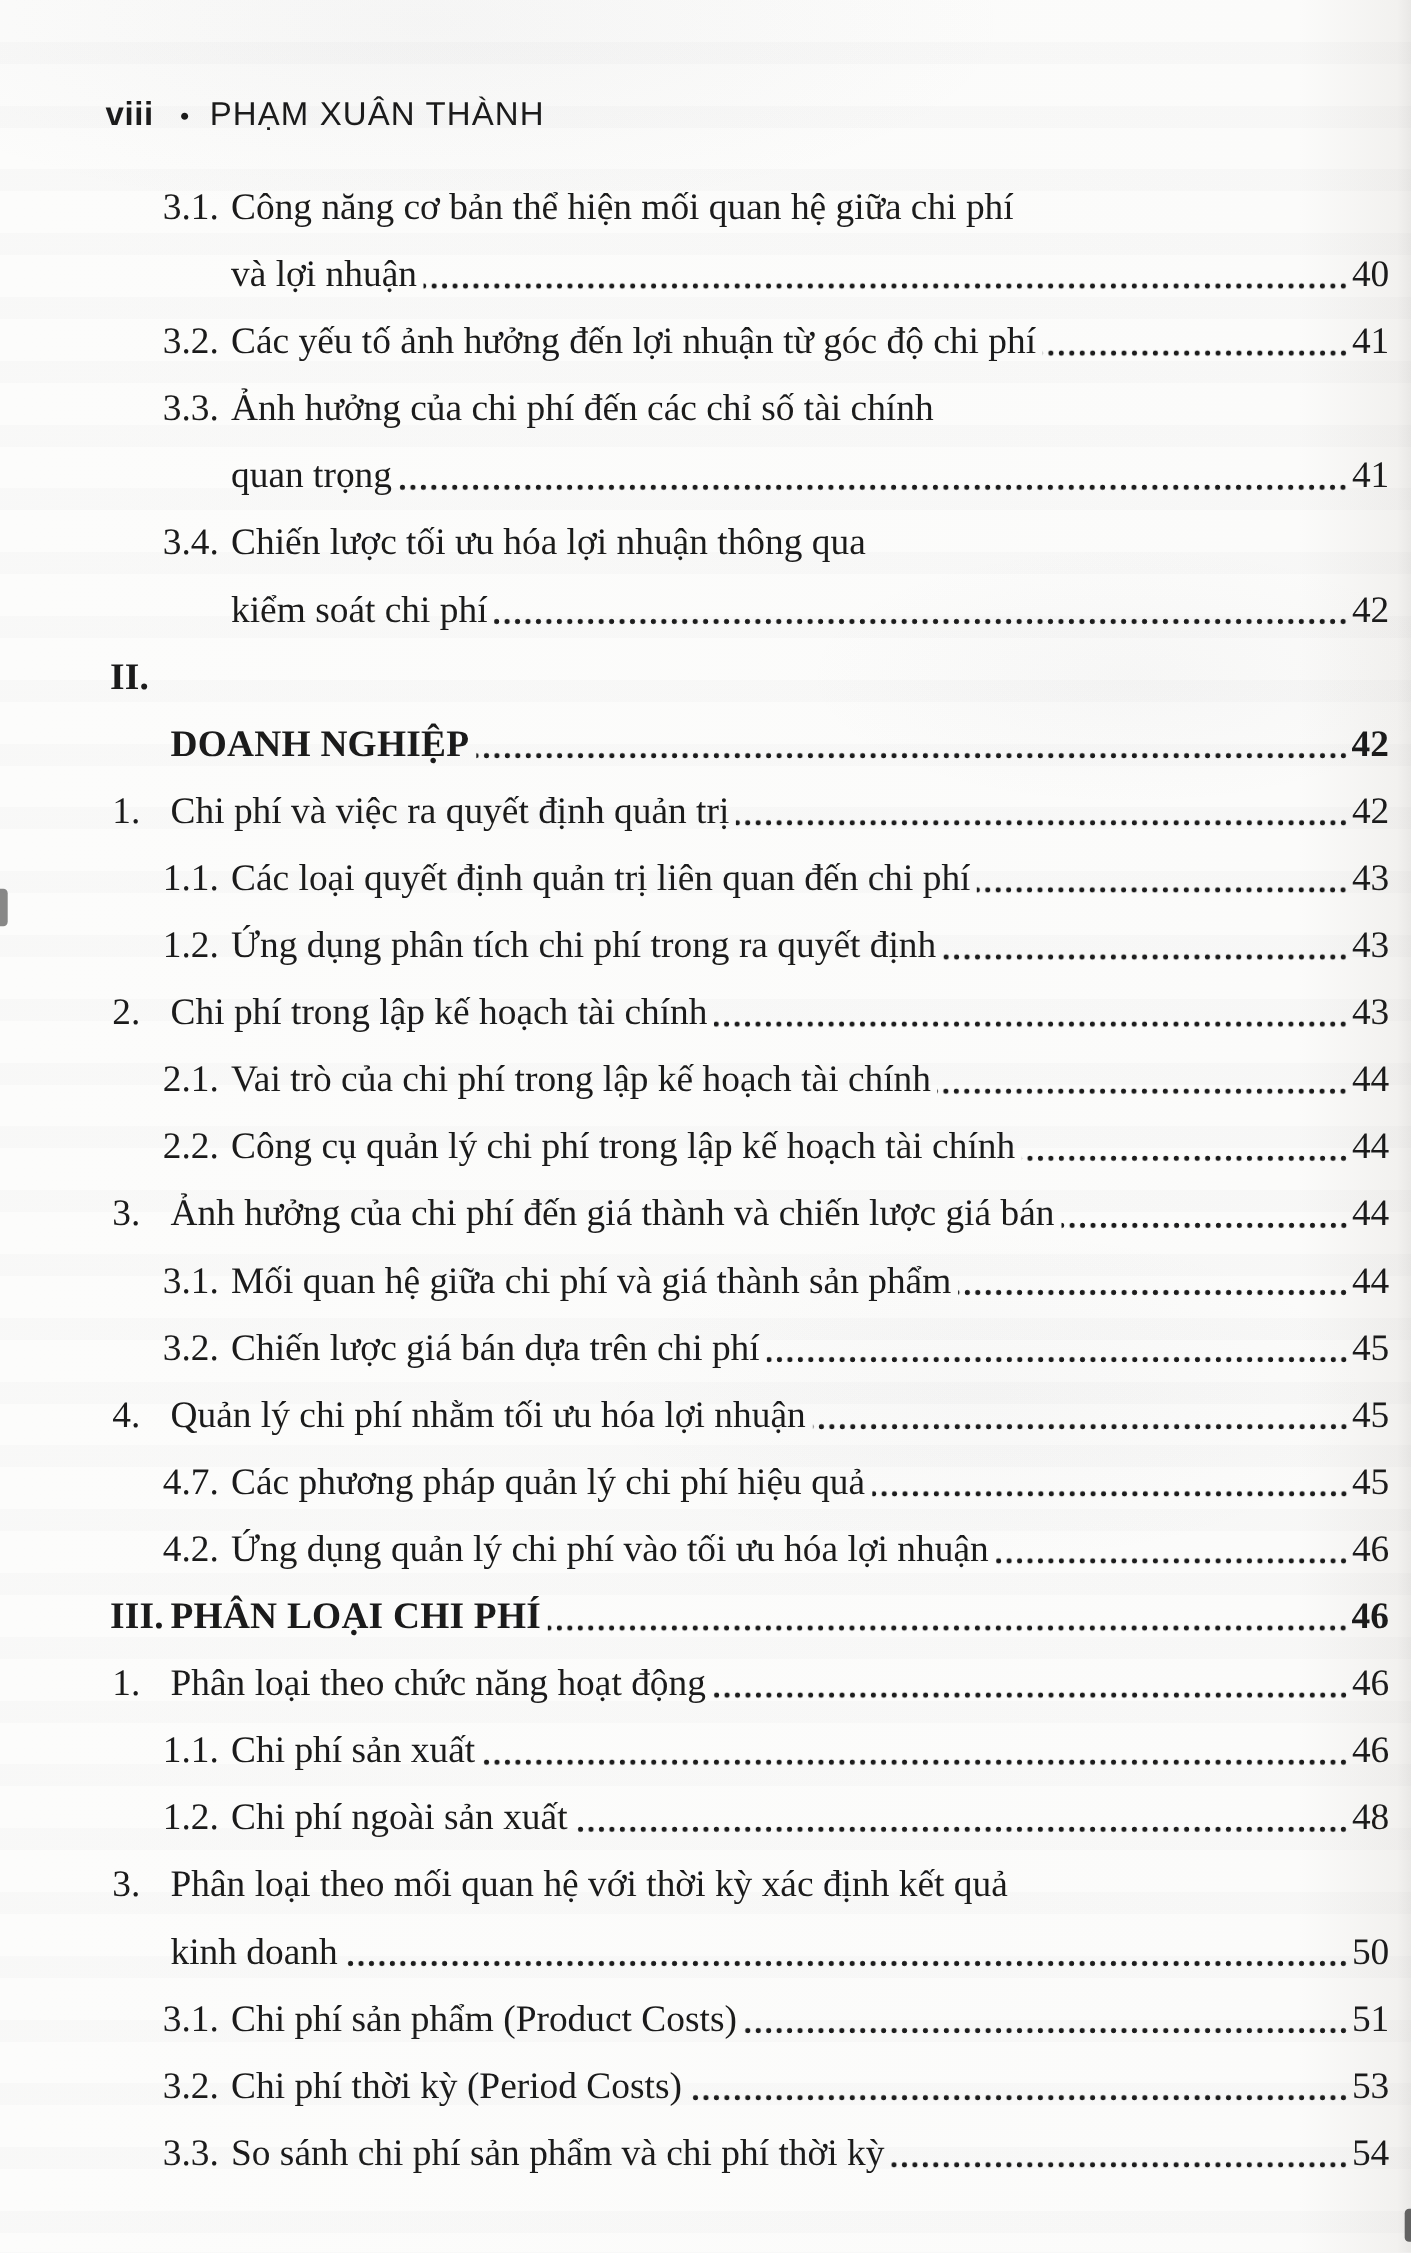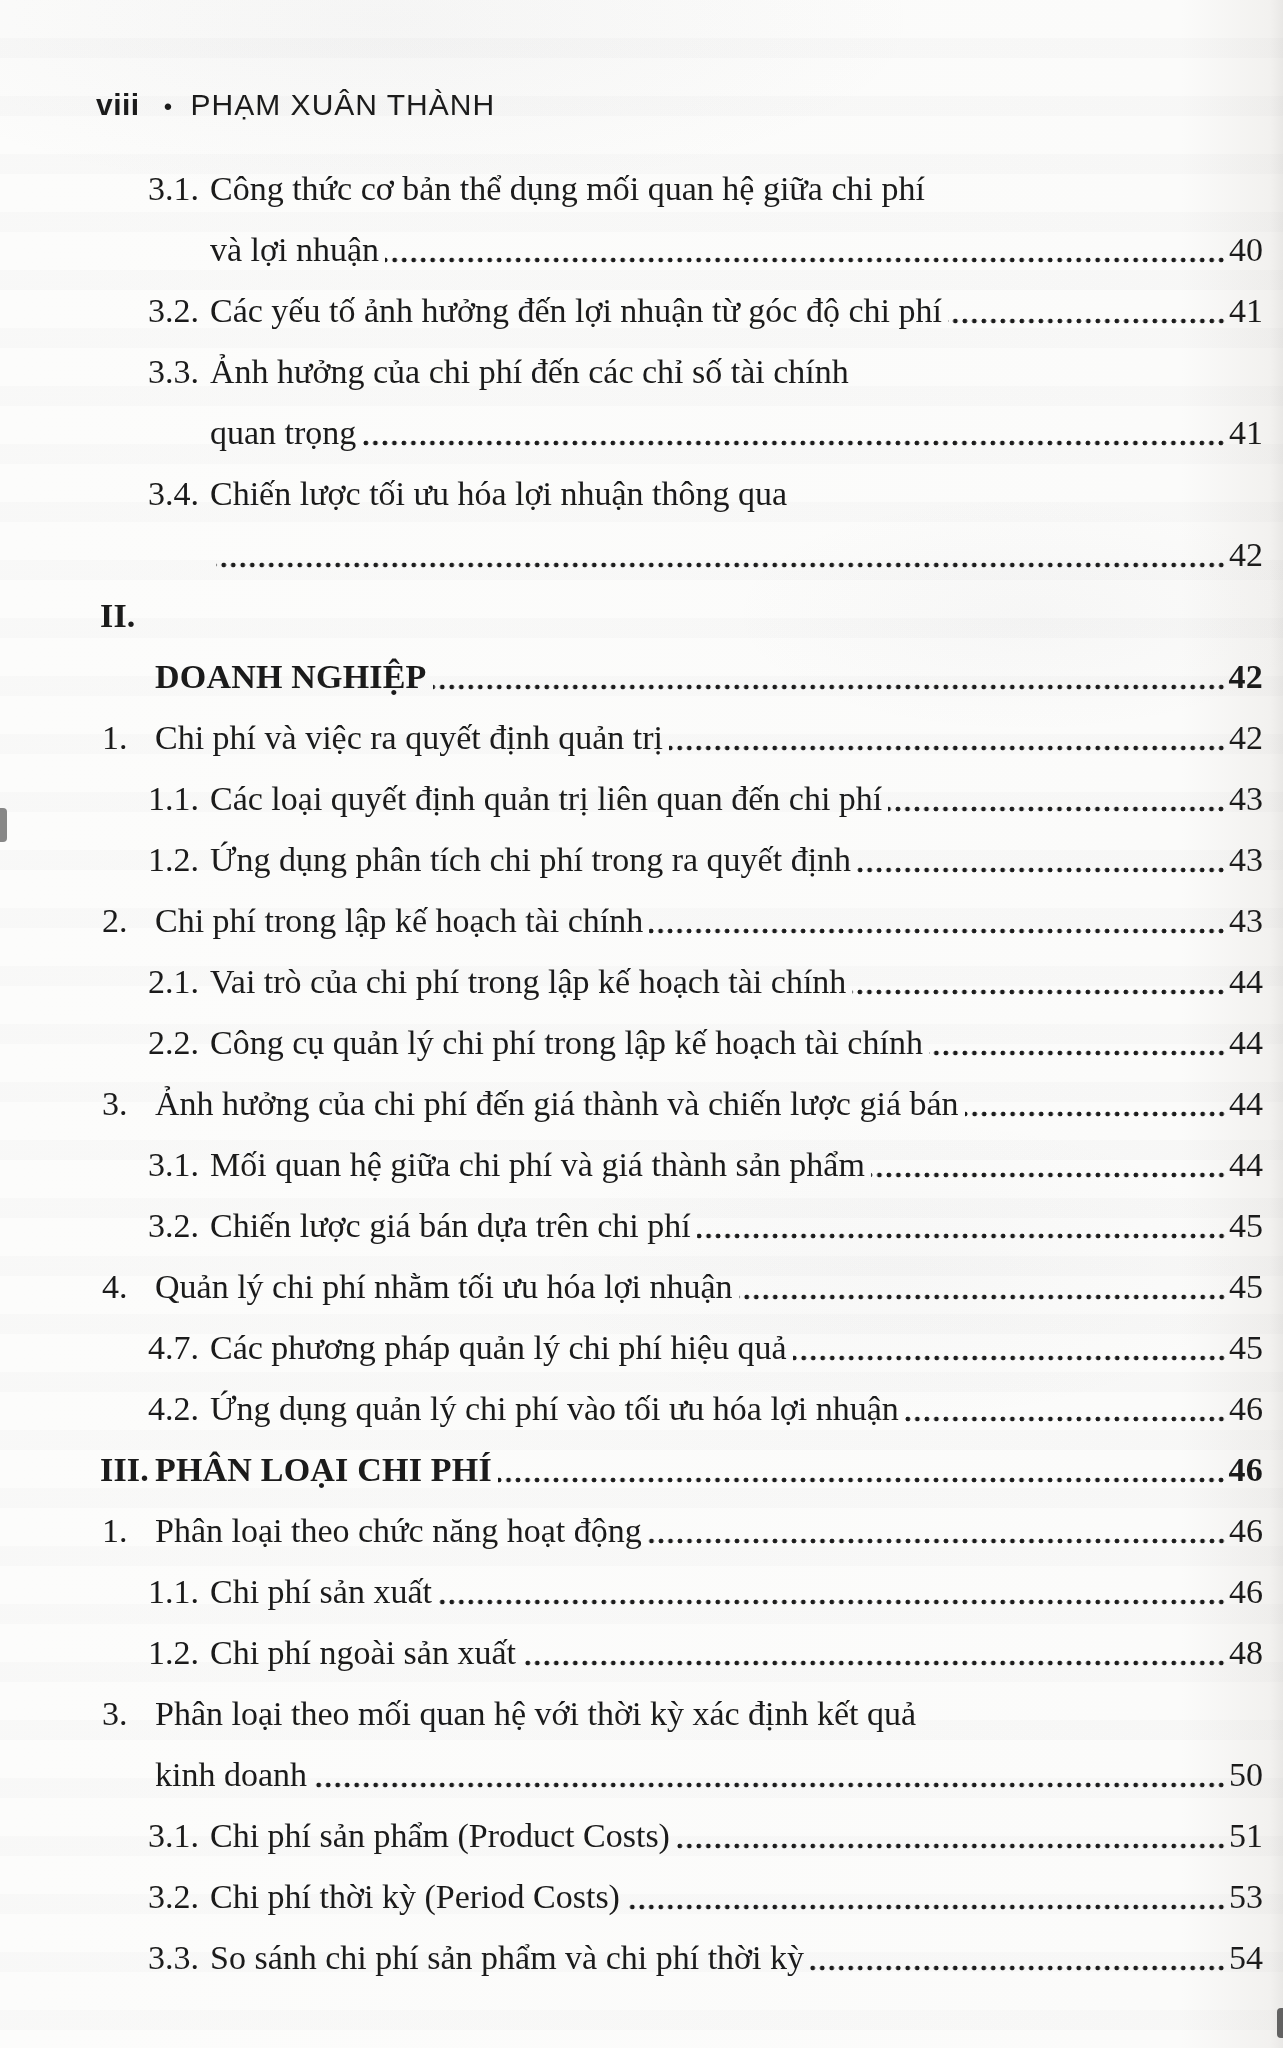--- a/index.html
+++ b/index.html
@@ -100,21 +100,21 @@
 
   <div class="header">
     <span class="folio">viii</span>
     <span class="sep">•</span>
     <span class="author">PHẠM XUÂN THÀNH</span>
   </div>
 
   <div class="toc">
       <div class="line lv2">
       <span class="num">3.1.</span>
-      <span class="txt">Công thức cơ bản thể dụng mối quan hệ giữa chi phí</span>
+      <span class="txt">Công năng cơ bản thể hiện mối quan hệ giữa chi phí</span>
 
     </div>
       <div class="line lv2">
 
       <span class="txt">và lợi nhuận</span>
       <span class="leader"></span>
       <span class="pg">40</span>
     </div>
       <div class="line lv2">
       <span class="num">3.2.</span>
@@ -133,20 +133,21 @@
       <span class="leader"></span>
       <span class="pg">41</span>
     </div>
       <div class="line lv2">
       <span class="num">3.4.</span>
       <span class="txt">Chiến lược tối ưu hóa lợi nhuận thông qua</span>
 
     </div>
       <div class="line lv2">
 
+      <span class="txt">kiểm soát chi phí</span>
       <span class="leader"></span>
       <span class="pg">42</span>
     </div>
       <div class="line lv0 bold">
       <span class="num">II.</span>
 
     </div>
       <div class="line lv0 bold">
 
       <span class="txt">DOANH NGHIỆP</span>

